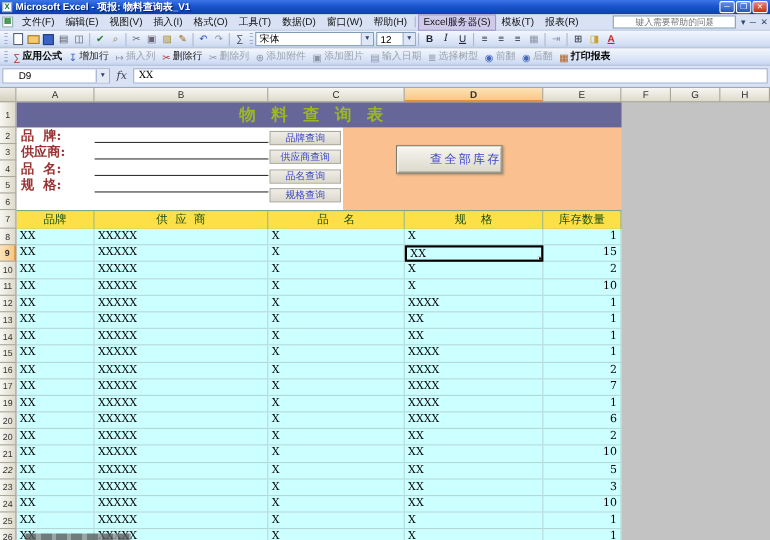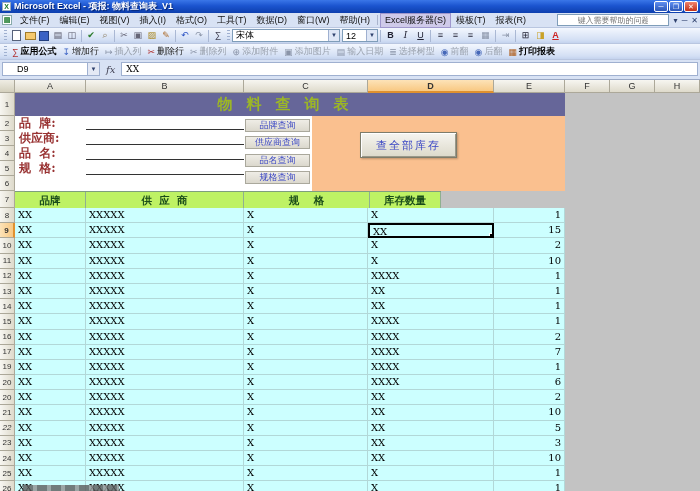--- a/index.html
+++ b/index.html
@@ -83,24 +83,24 @@
   .form-bg { position:absolute; left:0; top:23px; width:297px; height:75px; background:#ffffff; }
   .orange-panel { position:absolute; left:297px; top:23px; width:253px; height:75px; background:#fac08f; }
   .form-label { position:absolute; left:4px; width:66px; height:15px; color:#993333; font-weight:bold;
     font-size:12px; line-height:15px; font-family:"DejaVu Serif",serif; white-space:pre; }
   .form-line { position:absolute; left:71px; width:158px; height:1px; background:#333; }
   .qbtn { position:absolute; left:230px; width:65px; height:13px; background:linear-gradient(180deg,#efede6,#dbd8cd);
     border:1px solid #aaa89c; color:#3b47c4; font-size:9px; text-align:center; line-height:11px; }
   .stock-btn { position:absolute; left:345px; top:39px; width:97px; height:26px;
     background:linear-gradient(180deg,#f6f5f0,#dcd9ca); border:1px solid #7d7c6b;
     box-shadow:inset 1px 1px 0 #fff, inset -1px -1px 0 #9a988a, 1px 1px 2px rgba(0,0,0,.25);
-    color:#3b47c4; font-size:11px; letter-spacing:2px; text-align:center; line-height:24px; }
+    color:#3b47c4; font-size:11px; letter-spacing:2px; text-align:right; line-height:24px; }
   .thead { position:absolute; left:0; top:98px; height:17px; display:flex; border-top:1px solid #7e9e7e; }
-  .th { height:17px; background:#bef264; border-right:1px solid #8fb08f; border-bottom:1px solid #8fb08f;
-    color:#1a4d1a; font-weight:bold; font-size:10.5px; text-align:center; line-height:16px;
+  .th { height:17px; background:#fde047; border-right:1px solid #8fb08f; border-bottom:1px solid #8fb08f;
+    color:#1a4d1a; font-weight:normal; font-size:10.5px; text-align:center; line-height:16px;
     font-family:"DejaVu Serif",serif; white-space:pre; }
   .rows { position:absolute; left:0; top:115px; width:551px; height:283px; overflow:hidden; }
   .drow { display:flex; height:15.2px; }
   .dc { height:15.2px; background:#ccffff; border-right:1px solid #b2d8d8; border-bottom:1px solid #b2d8d8;
     font-size:10px; font-family:"DejaVu Serif",serif; padding:1px 0 0 3px; white-space:nowrap; overflow:hidden; }
   .dc.num { text-align:right; padding-right:3px; }
   .dc.sel { border:2px solid #000; position:relative; z-index:2; }
   .dc.sel::after { content:''; position:absolute; right:-3px; bottom:-3px; width:4px; height:4px;
     background:#000; border:1px solid #fff; }
   .tab-fragment { position:absolute; left:8px; top:392px; width:96px; height:6px;
@@ -308,20 +308,21 @@
         <div class="form-line" style="top: 81px;"></div>
         <div class="qbtn" style="top: 25.5px;">品牌查询</div>
         <div class="qbtn" style="top: 43px;">供应商查询</div>
         <div class="qbtn" style="top: 60.5px;">品名查询</div>
         <div class="qbtn" style="top: 78px;">规格查询</div>
       </div>
     <div class="stock-btn">查全部库存</div>
     <div class="thead" id="thead">
         <div class="th" style="width: 71px;">品牌</div>
         <div class="th" style="width: 158px;">供  应  商</div>
+        <div class="th" style="width: 124px;">品    名</div>
         <div class="th" style="width: 126px;">规    格</div>
         <div class="th" style="width: 71px;">库存数量</div>
       </div>
     <div class="rows" id="rows">
         <div class="drow">
           <div class="dc" style="width: 71px;">XX</div>
           <div class="dc" style="width: 158px;">XXXXX</div>
           <div class="dc" style="width: 124px;">X</div>
           <div class="dc" style="width: 126px;">X</div>
           <div class="dc num" style="width: 71px;">1</div>

